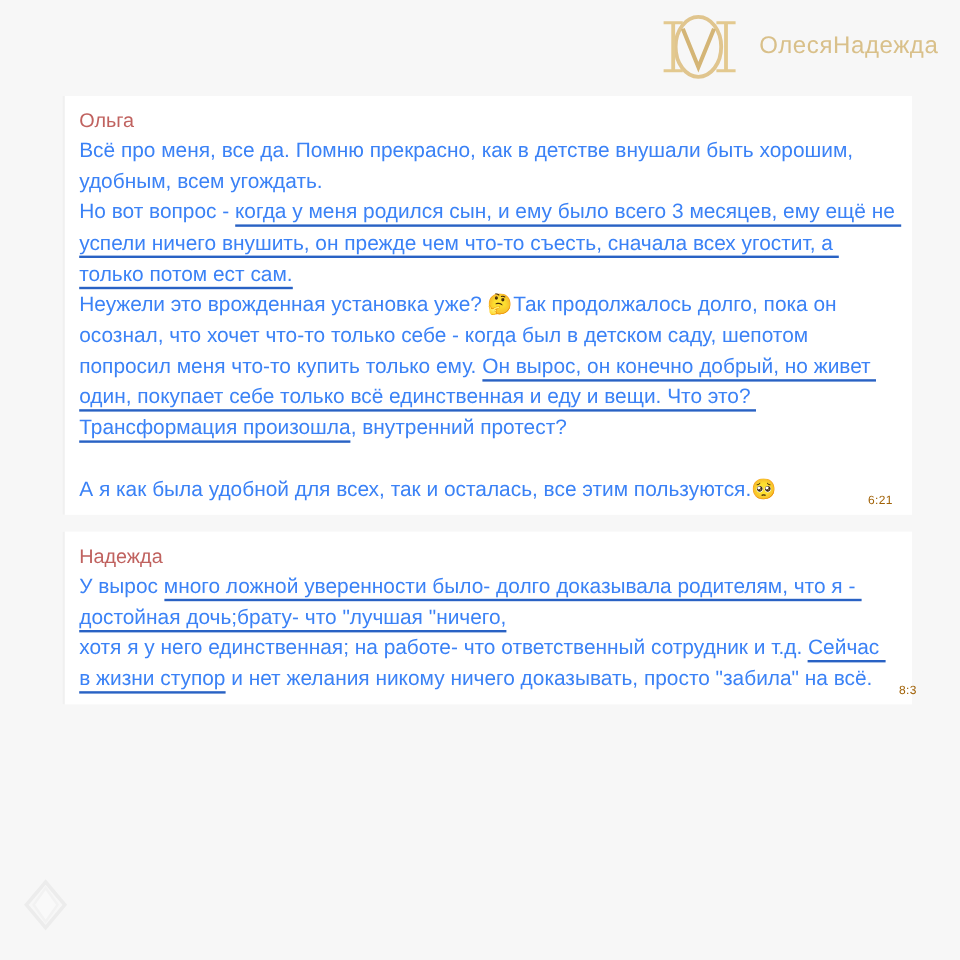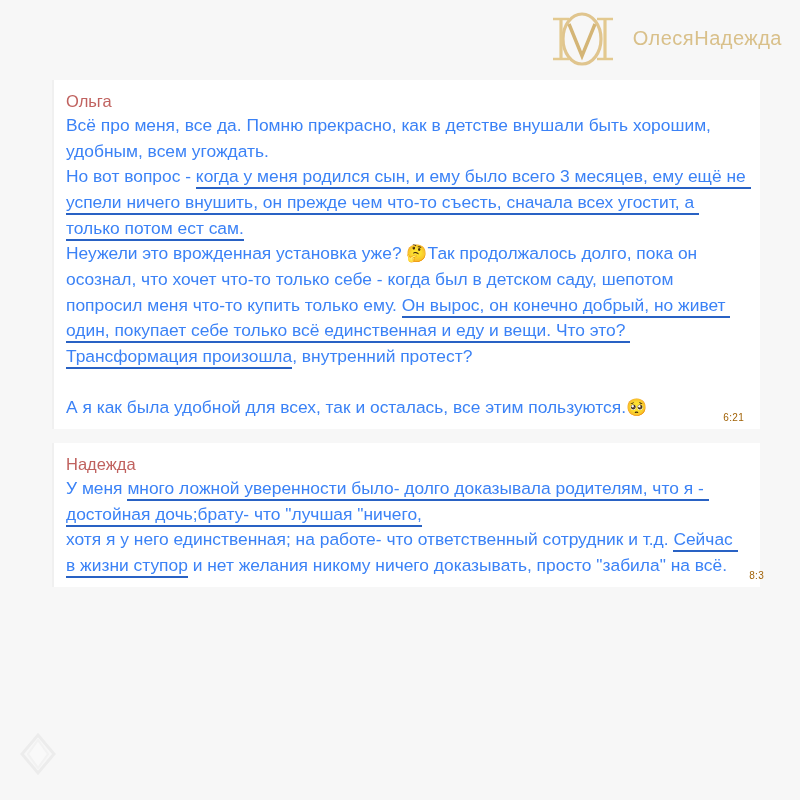--- a/index.html
+++ b/index.html
@@ -147,21 +147,21 @@
 Но вот вопрос - </span><span class="u">когда у меня родился сын, и ему было всего 3 месяцев, ему ещё не успели ничего внушить, он прежде чем что-то съесть, сначала всех угостит, а только потом ест сам.</span><span>
 Неужели это врожденная установка уже? </span><span class="emoji">🤔</span><span>Так продолжалось долго, пока он осознал, что хочет что-то только себе - когда был в детском саду, шепотом
 попросил меня что-то купить только ему. </span><span class="u">Он вырос, он конечно добрый, но живет один, покупает себе только всё единственная и еду и вещи. Что это? Трансформация произошла</span><span>, внутренний протест?
 
 А я как была удобной для всех, так и осталась, все этим пользуются.</span><span class="emoji">🥺</span></div>
     <div class="time">6:21</div>
   </div>
 
   <div class="msg second">
     <div class="sender">Надежда</div>
-    <div class="body-text"><span>У меня </span><span class="u">много ложной уверенности было- долго доказывала родителям, что я - достойная дочь;брату- что "лучшая "ничего,</span><span>
+    <div class="body-text"><span>У вырос </span><span class="u">много ложной уверенности было- долго доказывала родителям, что я - достойная дочь;брату- что "лучшая "ничего,</span><span>
 хотя я у него единственная; на работе- что ответственный сотрудник и т.д. </span><span class="u">Сейчас в жизни ступор</span><span> и нет желания никому ничего доказывать, просто "забила" на всё.</span></div>
     <div class="time">8:3</div>
   </div>
 
 </div>
 
 <div class="gem-watermark">
   <svg viewBox="0 0 44 44" width="44" height="44" xmlns="http://www.w3.org/2000/svg">
     <polygon points="22,3 38,22 22,41 6,22" fill="none" stroke="#e4e4e4" stroke-width="3"></polygon>
     <polygon points="22,8 32,22 22,36 12,22" fill="#fbfbfb" stroke="#eeeeee" stroke-width="2"></polygon>

